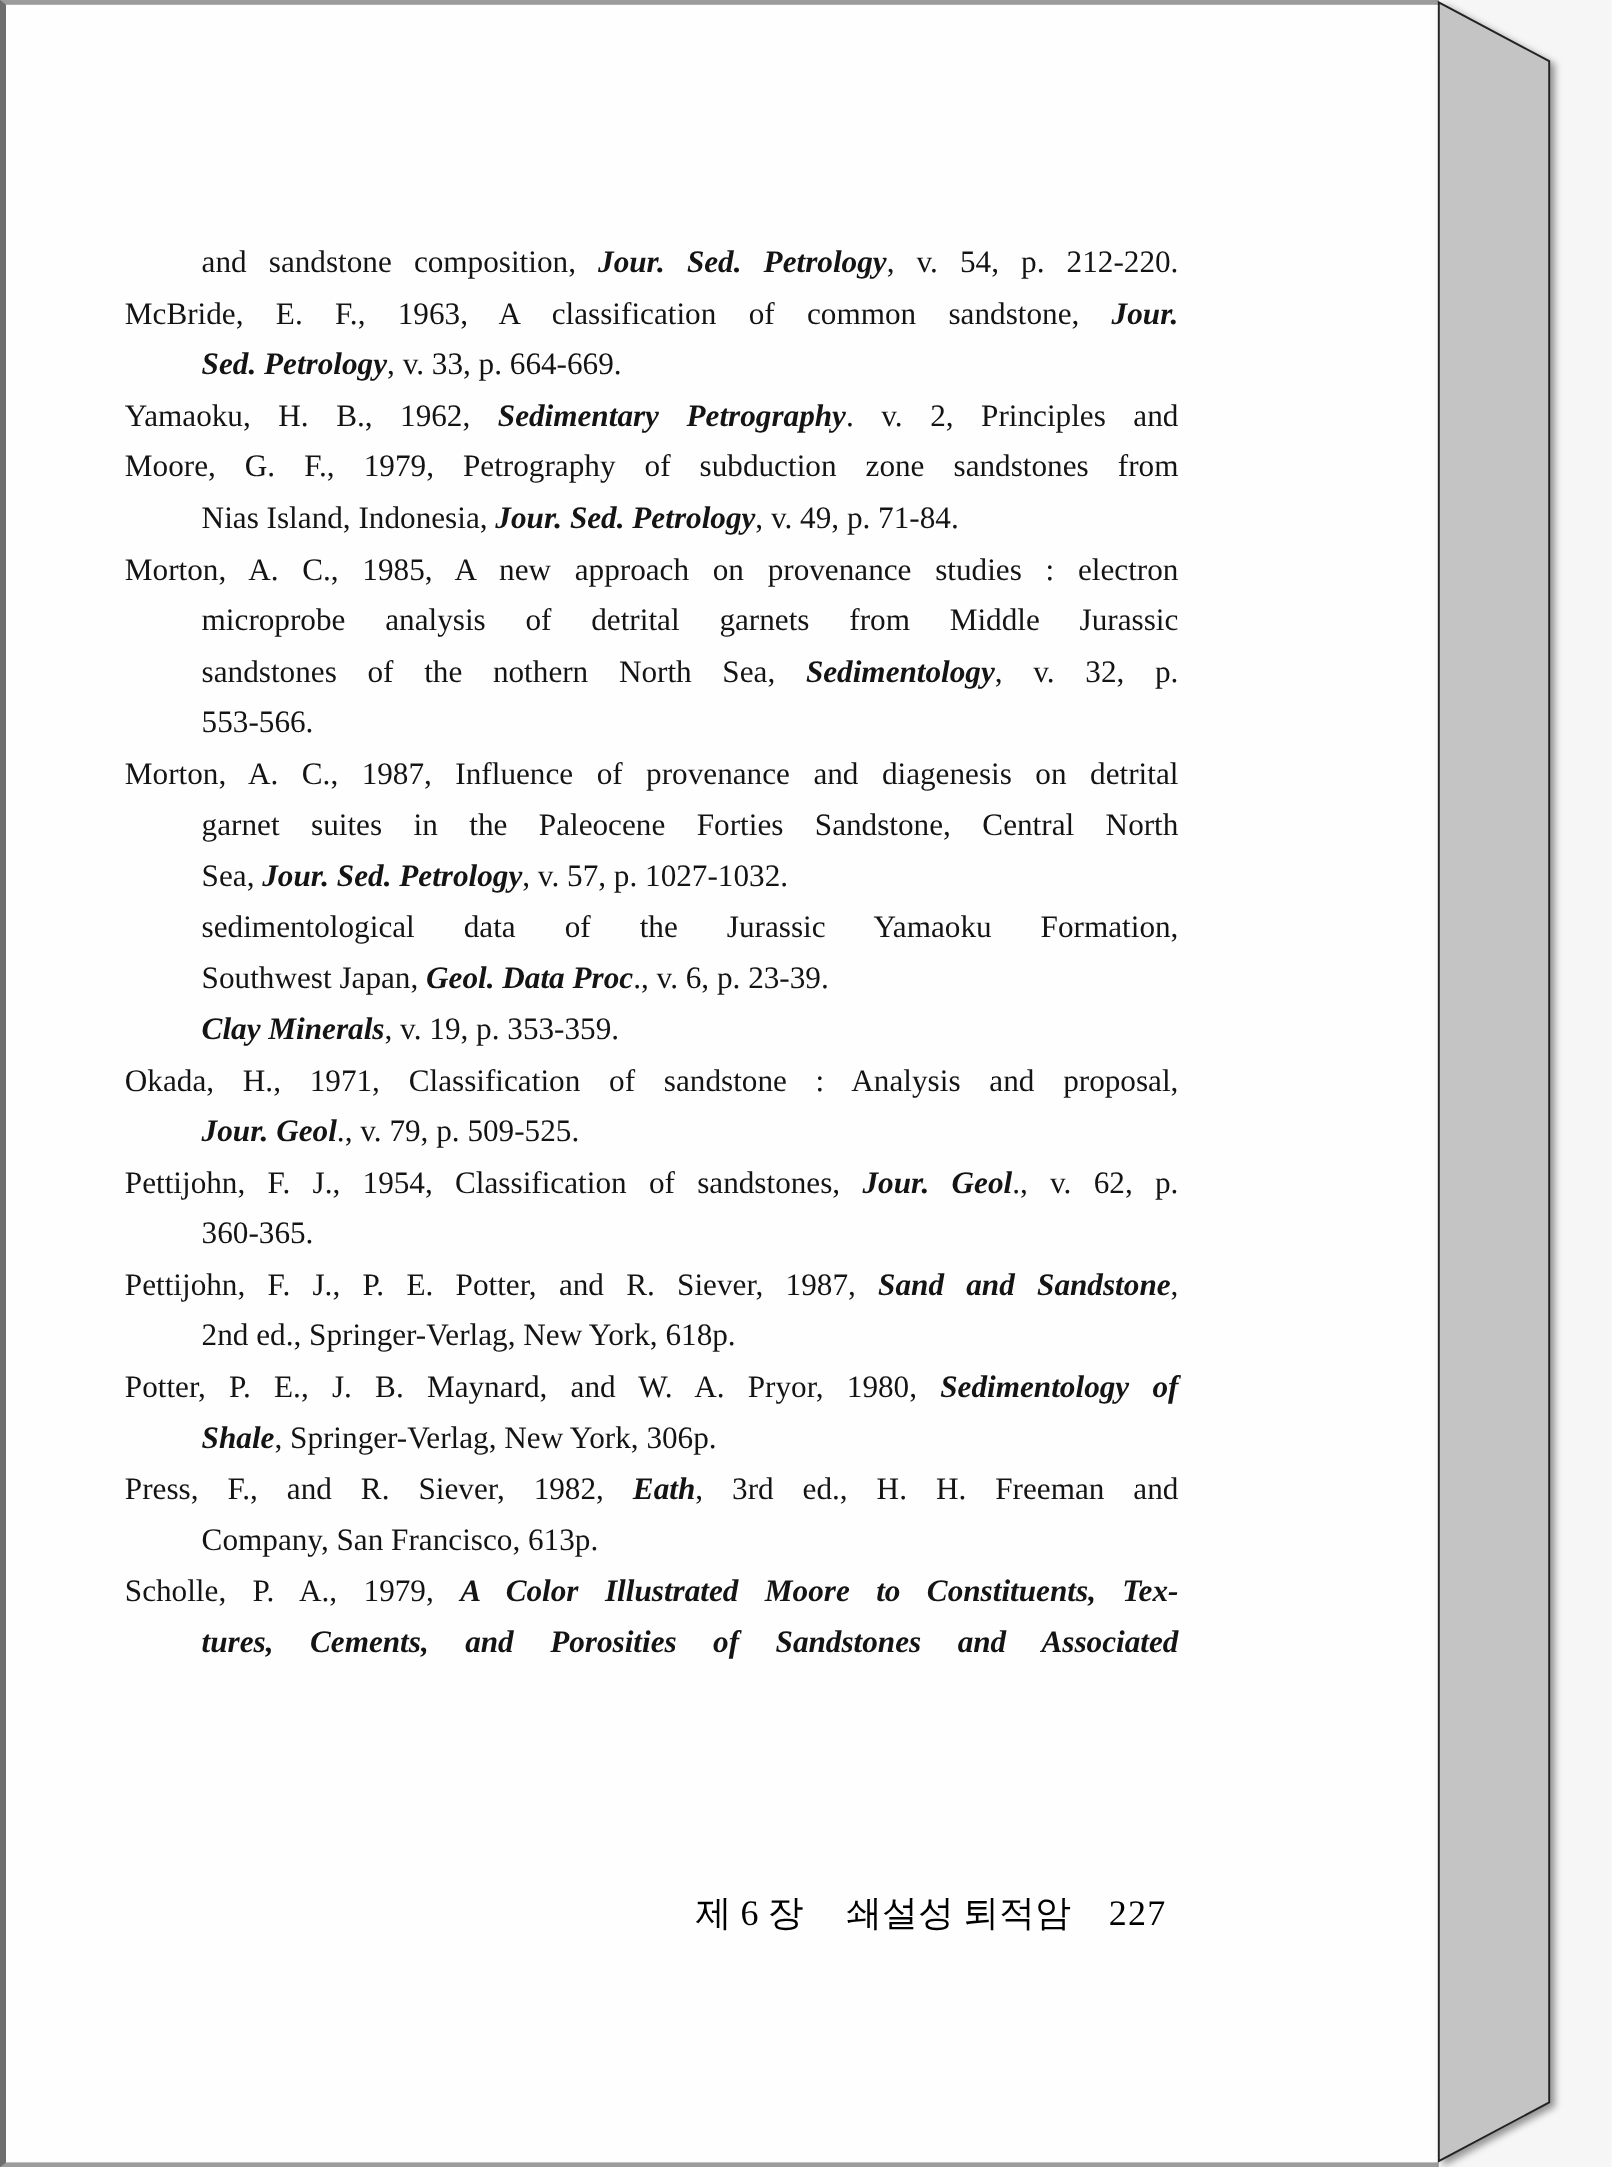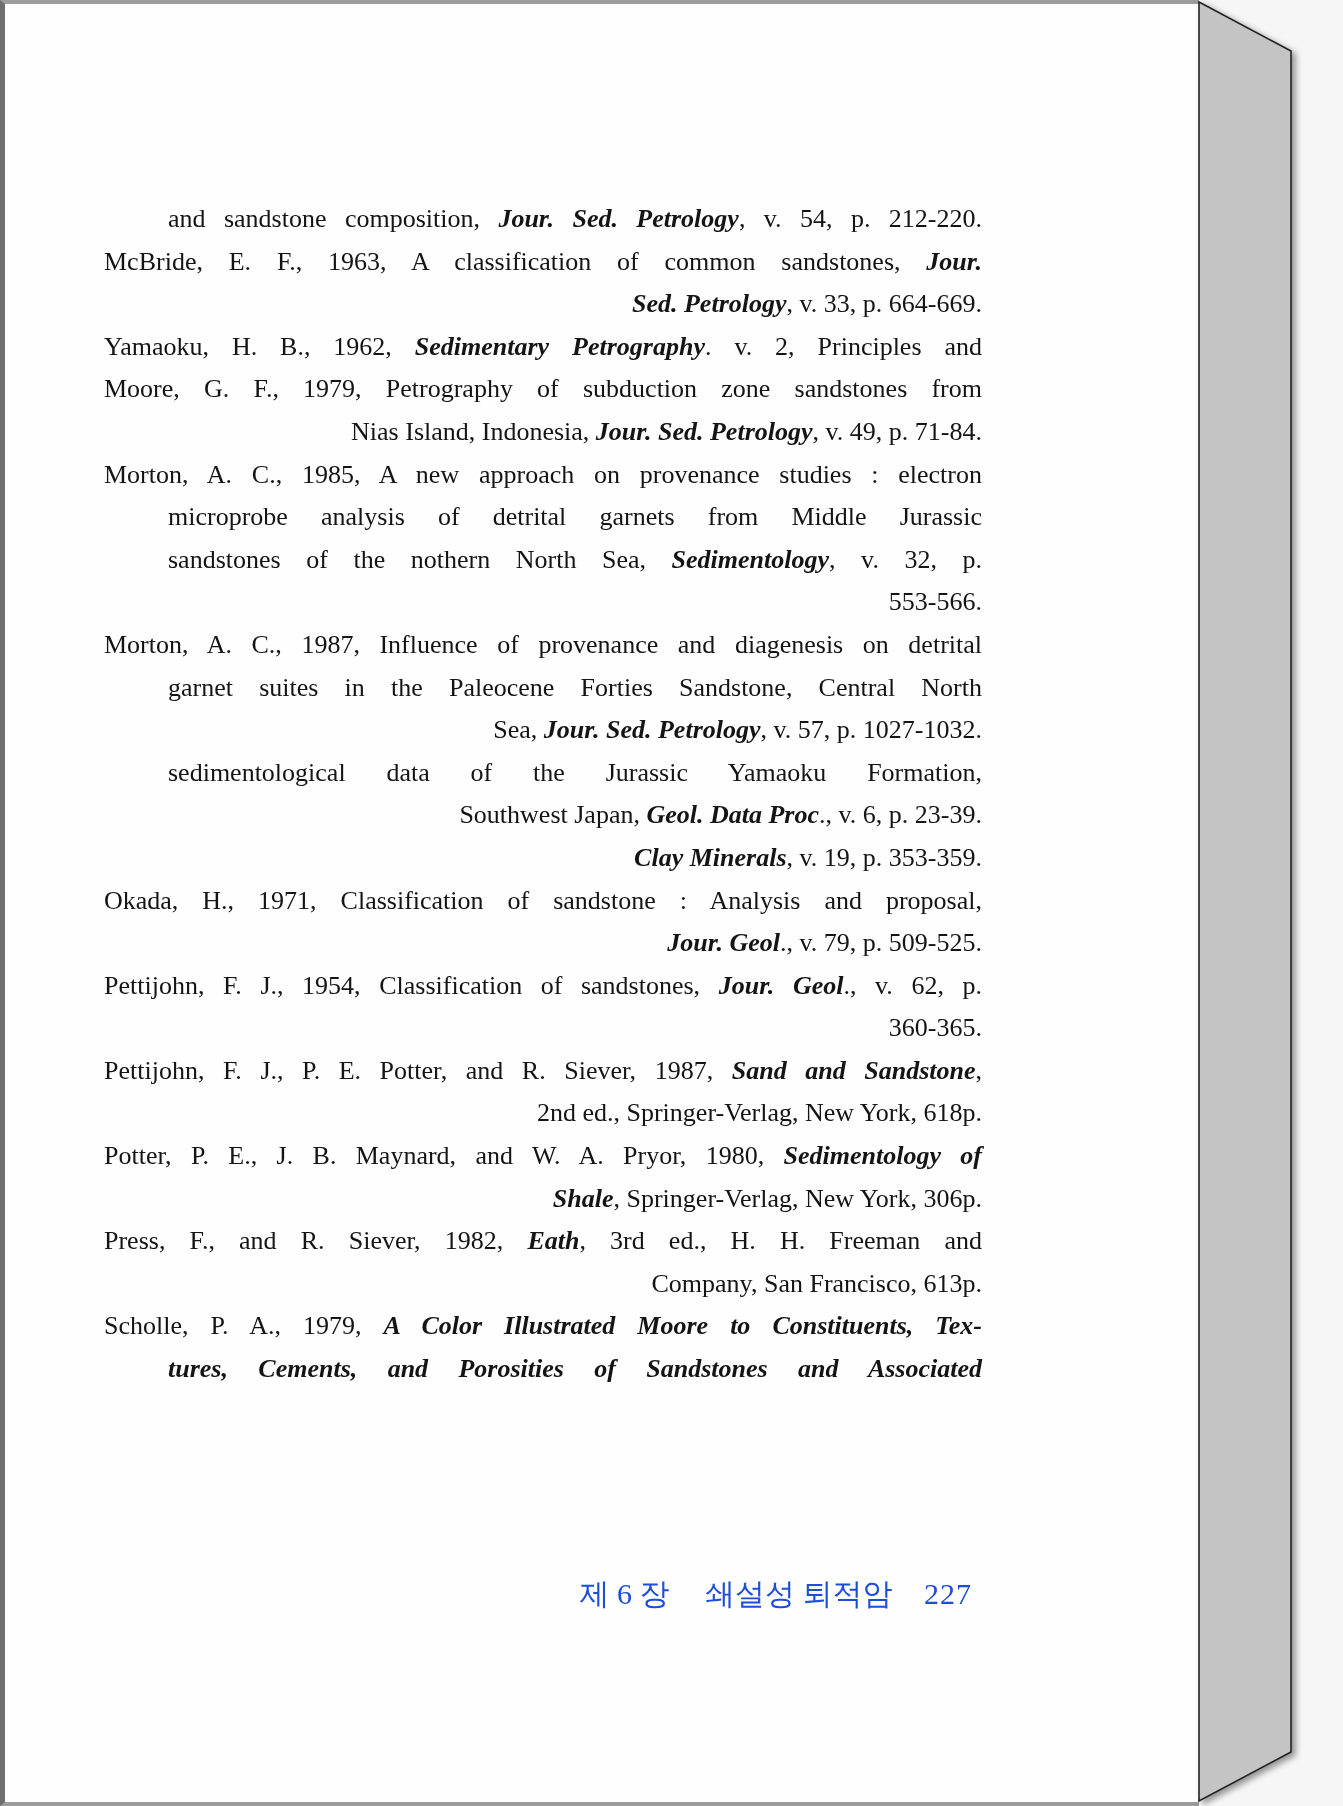--- a/index.html
+++ b/index.html
@@ -33,54 +33,54 @@
   }
   
   .bib {
     position: absolute; left: 104px; top: 198px;
     width: 878px;
     font-size: 26px;
     line-height: 42.6px;
     color: #141414;
     z-index: 3;
   }
-  .line { text-align: right; }
+  .line { text-align: left; }
   .line.indent { padding-left: 64px; }
   .line.just {
     text-align: justify;
     text-align-last: justify;
   }
   .line em { font-style: italic; font-weight: bold; }
   
   .footer {
     position: absolute; left: 104px; top: 1574px;
     width: 868px;
     text-align: right;
     font-size: 30px;
-    color: #1d4ed8;
+    color: #000000;
     z-index: 3;
     white-space: nowrap;
   }
   .footer .sec { margin-left: 28px; }
   .footer .num { margin-left: 24px; letter-spacing: 1px; }
 </style>
 </head>
 <body>
 
 <div class="canvas">
 
   <div class="sheet"></div>
 
   <svg class="fore-edge-svg" viewBox="0 0 147 1806" xmlns="http://www.w3.org/2000/svg">
     <polygon points="3,2 95,51 95,1752 3,1801" fill="#c4c4c4" stroke="#222222" stroke-width="1.6"></polygon>
   </svg>
 
   <div class="bib" id="bibliography">
       <div class="line indent just"><span>and sandstone composition, </span><em>Jour. Sed. Petrology</em><span>, v. 54, p. 212-220.</span></div>
-      <div class="line just"><span>McBride, E. F., 1963, A classification of common sandstones, </span><em>Jour.</em></div>
+      <div class="line just"><span>McBride, E. F., 1963, A classification of common sandstone, </span><em>Jour.</em></div>
       <div class="line indent"><em>Sed. Petrology</em><span>, v. 33, p. 664-669.</span></div>
       <div class="line just"><span>Yamaoku, H. B., 1962, </span><em>Sedimentary Petrography</em><span>. v. 2, Principles and</span></div>
       <div class="line just"><span>Moore, G. F., 1979, Petrography of subduction zone sandstones from</span></div>
       <div class="line indent"><span>Nias Island, Indonesia, </span><em>Jour. Sed. Petrology</em><span>, v. 49, p. 71-84.</span></div>
       <div class="line just"><span>Morton, A. C., 1985, A new approach on provenance studies : electron</span></div>
       <div class="line indent just"><span>microprobe analysis of detrital garnets from Middle Jurassic</span></div>
       <div class="line indent just"><span>sandstones of the nothern North Sea, </span><em>Sedimentology</em><span>, v. 32, p.</span></div>
       <div class="line indent"><span>553-566.</span></div>
       <div class="line just"><span>Morton, A. C., 1987, Influence of provenance and diagenesis on detrital</span></div>
       <div class="line indent just"><span>garnet suites in the Paleocene Forties Sandstone, Central North</span></div>

